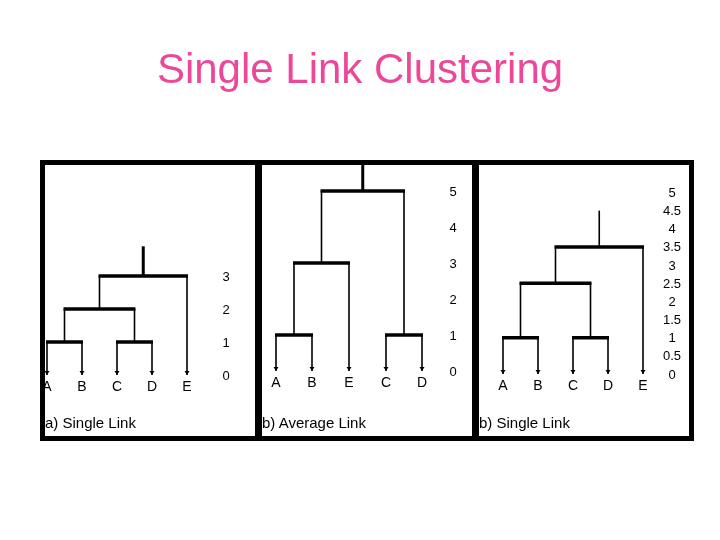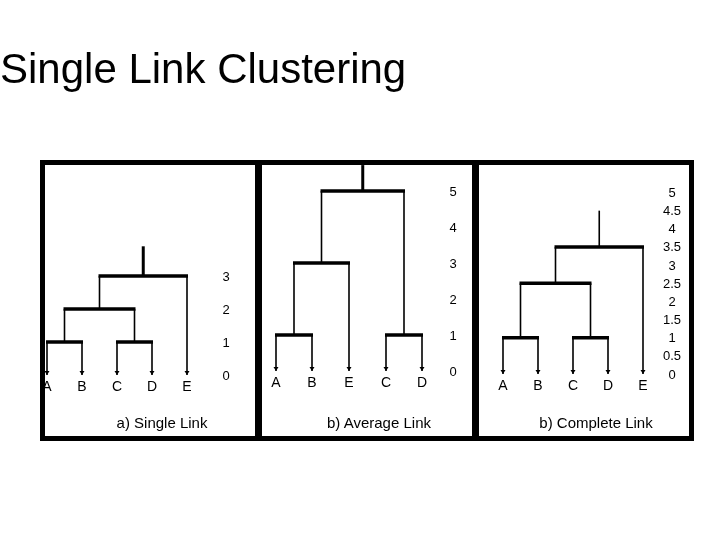--- a/index.html
+++ b/index.html
@@ -15,24 +15,25 @@
     font-family: "Liberation Sans", sans-serif;
     color: #000;
   }
   .slide-title {
     position: absolute;
     left: 0;
     right: 0;
     top: 46px;
     height: 48px;
     line-height: 46px;
+    text-align: center;
     font-size: 42px;
     font-weight: 400;
     letter-spacing: 0px;
-    color: #000000;
+    color: #ec4899;
     white-space: nowrap;
   }
   .figure {
     position: absolute;
     left: 40px;
     top: 160px;
     width: 654px;
     height: 281px;
     border: 5px solid #000;
     box-sizing: border-box;
@@ -54,25 +55,24 @@
   .panel svg {
     display: block;
     width: 210px;
     height: 271px;
   }
   .caption {
     position: absolute;
     left: 0;
     right: 0;
     bottom: 5px;
-    text-align: center;
+    text-align: left;
     font-size: 15px;
     color: #000;
     white-space: nowrap;
-    padding-left: 24px;
   }
 </style>
 </head>
 <body>
 
 <div class="slide-title">Single Link Clustering</div>
 
 <div class="figure">
 
   <div class="panel">
@@ -177,16 +177,16 @@
         <text x="193" y="177.2" text-anchor="middle" font-family="&quot;Liberation Sans&quot;, sans-serif" font-size="13" fill="#000000">1</text>
         <text x="193" y="159.05" text-anchor="middle" font-family="&quot;Liberation Sans&quot;, sans-serif" font-size="13" fill="#000000">1.5</text>
         <text x="193" y="140.9" text-anchor="middle" font-family="&quot;Liberation Sans&quot;, sans-serif" font-size="13" fill="#000000">2</text>
         <text x="193" y="122.75" text-anchor="middle" font-family="&quot;Liberation Sans&quot;, sans-serif" font-size="13" fill="#000000">2.5</text>
         <text x="193" y="104.60000000000001" text-anchor="middle" font-family="&quot;Liberation Sans&quot;, sans-serif" font-size="13" fill="#000000">3</text>
         <text x="193" y="86.45000000000002" text-anchor="middle" font-family="&quot;Liberation Sans&quot;, sans-serif" font-size="13" fill="#000000">3.5</text>
         <text x="193" y="68.30000000000001" text-anchor="middle" font-family="&quot;Liberation Sans&quot;, sans-serif" font-size="13" fill="#000000">4</text>
         <text x="193" y="50.150000000000006" text-anchor="middle" font-family="&quot;Liberation Sans&quot;, sans-serif" font-size="13" fill="#000000">4.5</text>
         <text x="193" y="32" text-anchor="middle" font-family="&quot;Liberation Sans&quot;, sans-serif" font-size="13" fill="#000000">5</text>
       </svg>
-    <div class="caption">b) Complete Link</div>
+    <div class="caption">b) Single Link</div>
   </div>
 
 </div>
 
 </body></html>

